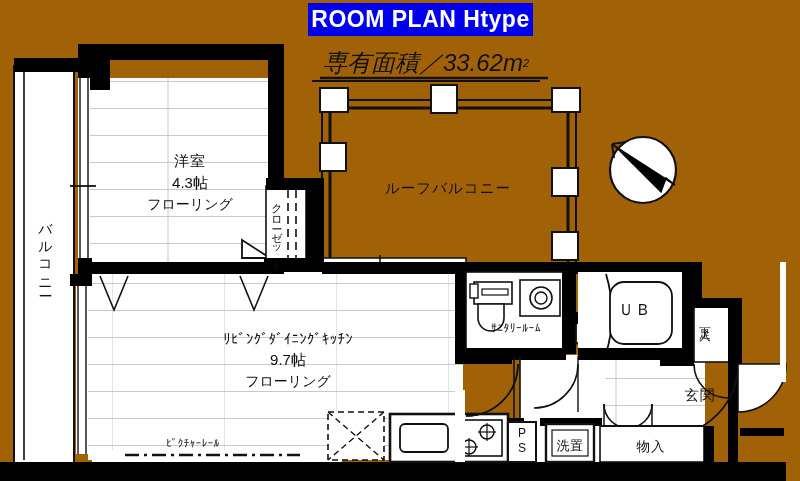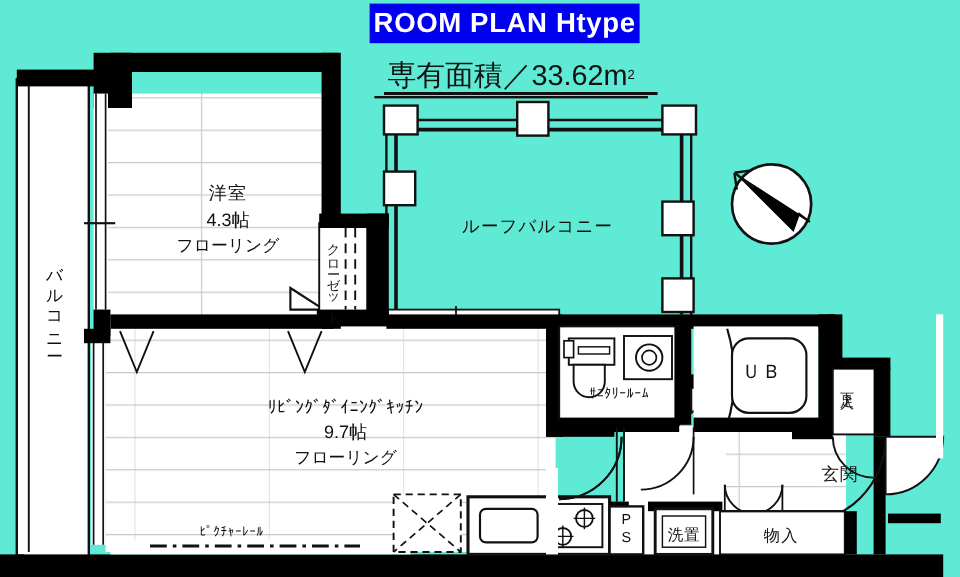--- a/index.html
+++ b/index.html
@@ -1,24 +1,24 @@
 <!DOCTYPE html>
 <html><head>
 <meta charset="utf-8">
 <style>
   html,body{margin:0;padding:0;background:#ffffff;}
   body{font-family:"Liberation Sans","DejaVu Sans",sans-serif;}
-  #root{position:relative;width:800px;height:481px;overflow:hidden;background:#5eead4;}
+  #root{position:relative;width:800px;height:481px;overflow:hidden;background:#a16207;}
   #plan{position:absolute;left:0;top:0;width:800px;height:481px;}
   .ttl{position:absolute;left:308px;top:3px;width:225px;height:33px;background:#0000ee;
        color:#fff;font-size:23px;font-weight:bold;letter-spacing:.5px;
        display:flex;align-items:center;justify-content:center;}
   .area{position:absolute;left:312px;top:46px;width:228px;height:34px;
         color:#111;font-size:24px;display:flex;align-items:center;justify-content:center;
-        white-space:nowrap;}
+        white-space:nowrap;font-style:italic;}
   .area sup{font-size:11px;vertical-align:super;}
   .arule{position:absolute;left:312px;top:80px;width:228px;height:0;border-top:2px solid #111;}
   text{font-family:"Liberation Sans","DejaVu Sans",sans-serif;fill:#111;}
 </style>
 </head>
 <body>
 
 <div id="root">
 
   <div class="ttl">ROOM PLAN  Htype</div>

